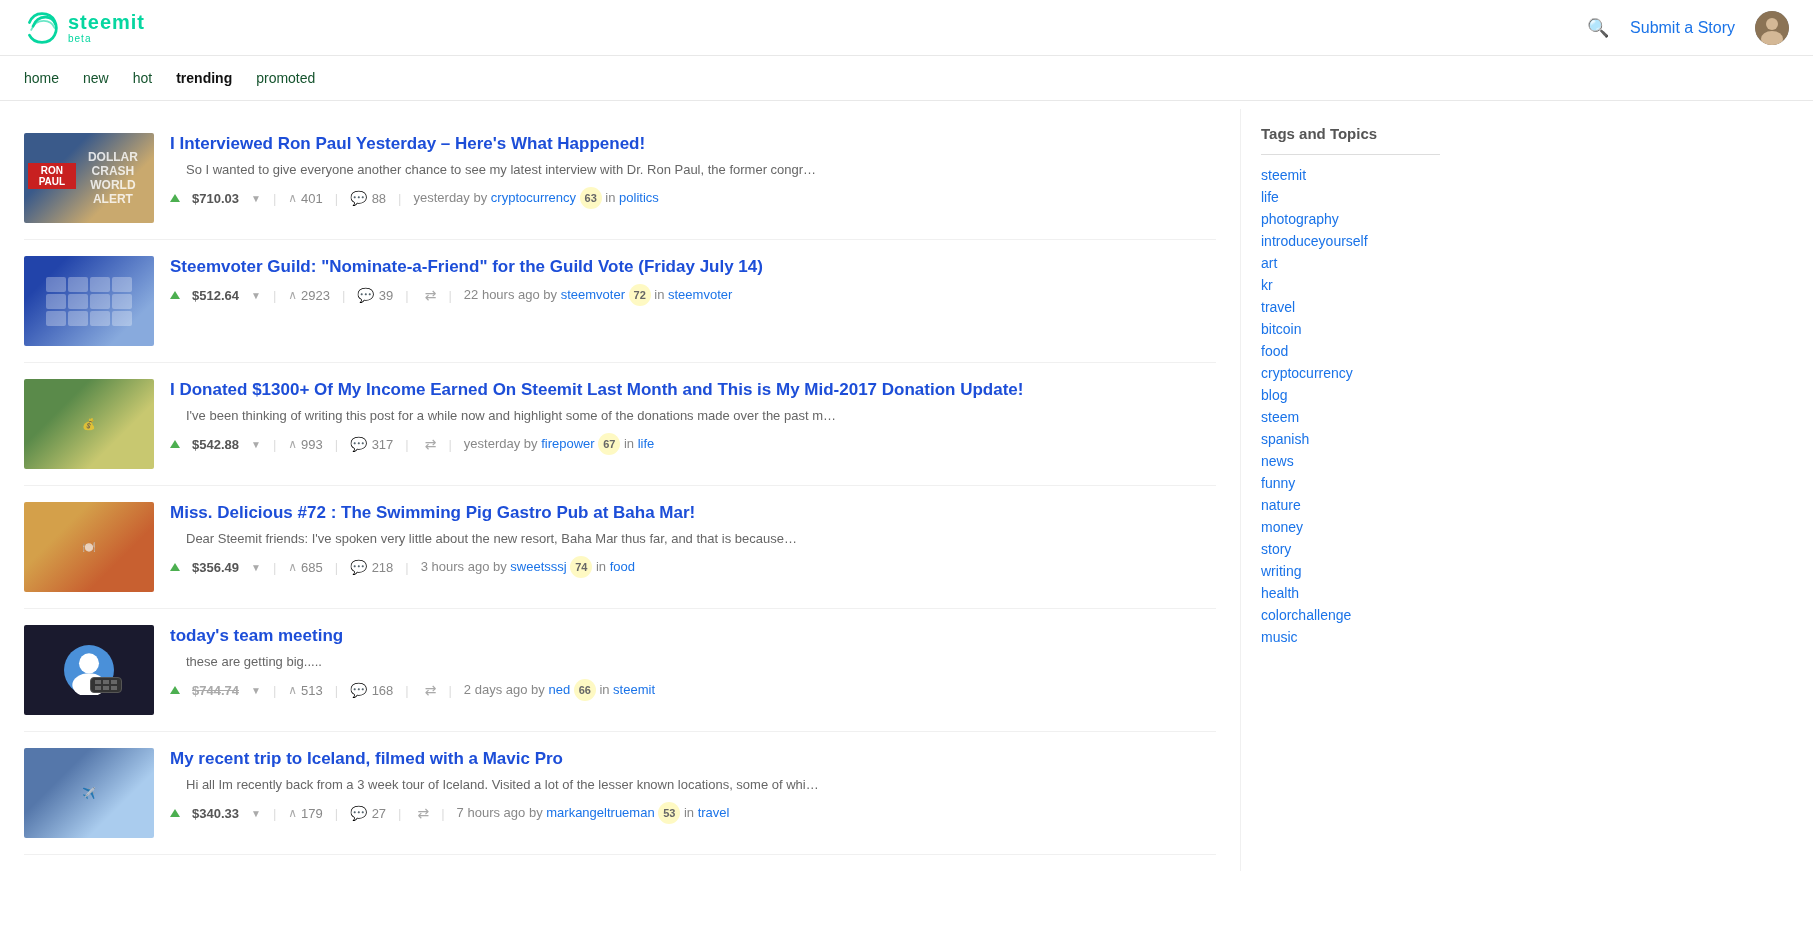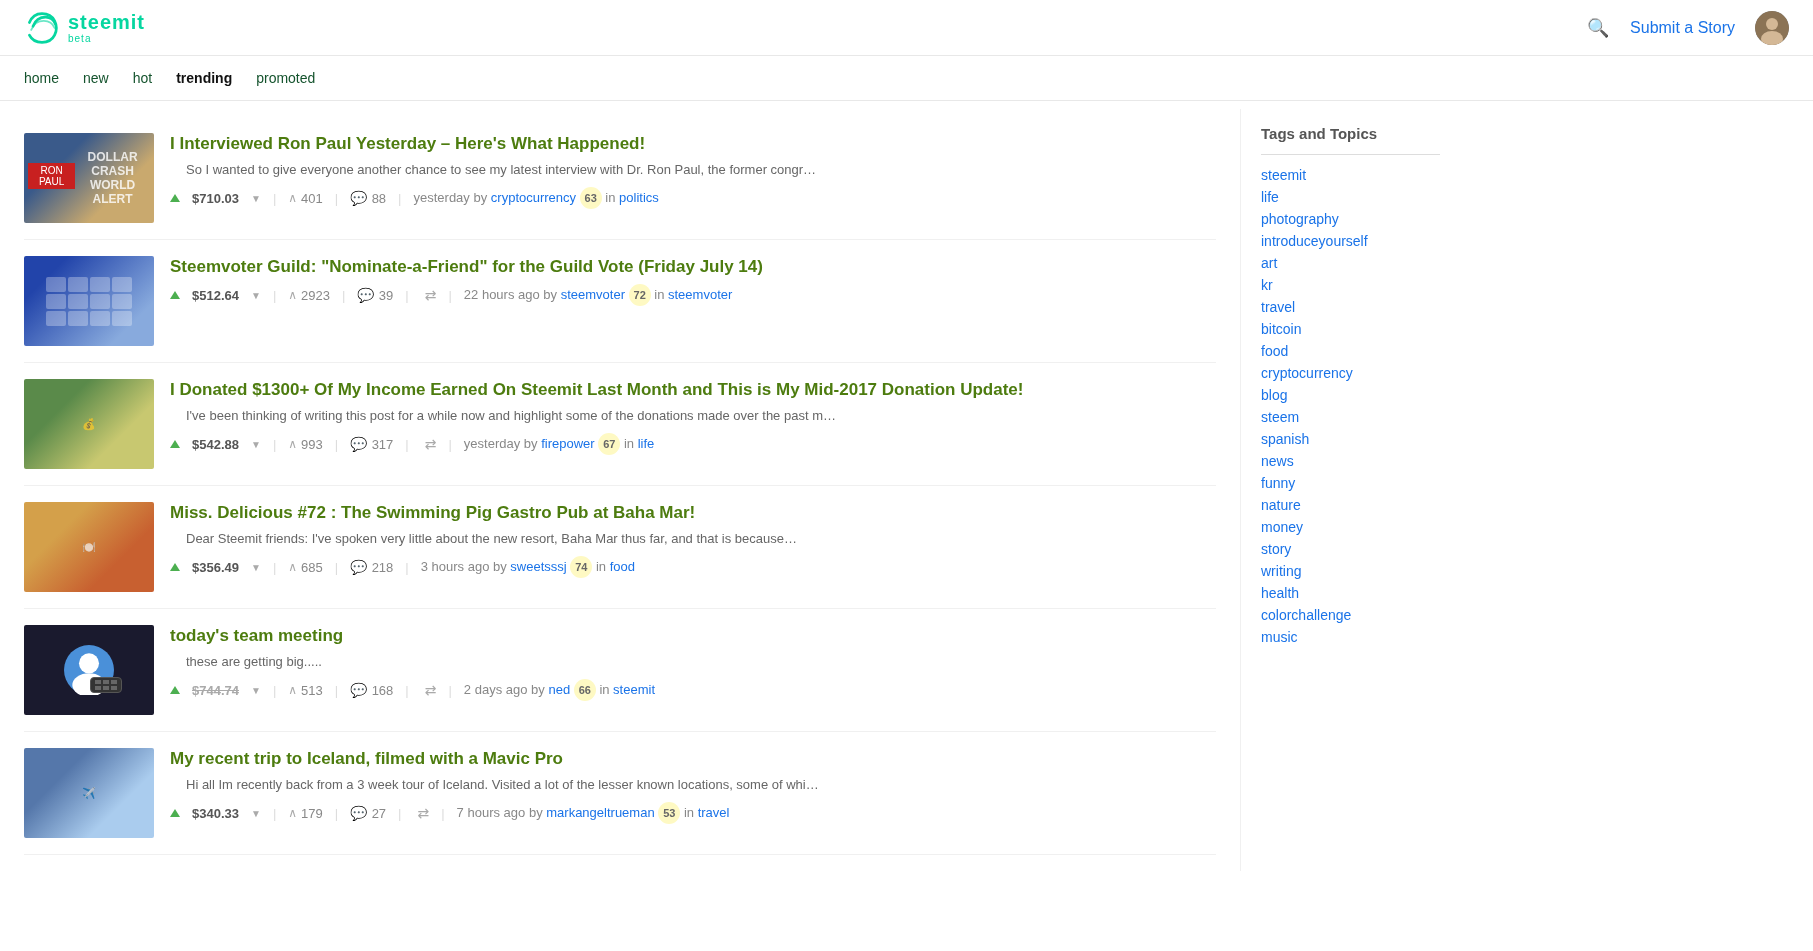--- a/index.html
+++ b/index.html
@@ -123,21 +123,21 @@
     .thumb-steemvoter { background: linear-gradient(135deg, #2244aa 20%, #88aadd 80%); }
     .thumb-donation { background: linear-gradient(135deg, #5a8a4a 30%, #c8c870 70%); }
     .thumb-delicious { background: linear-gradient(135deg, #d4a04a 30%, #c86030 70%); }
     .thumb-meeting { background: #1a1a2e; }
     .thumb-iceland { background: linear-gradient(135deg, #5577aa 30%, #aaccee 70%); }
 
     .post-content { flex: 1; }
     .post-title {
       font-size: 17px;
       font-weight: 700;
-      color: #4d7c0f;
+      color: #1d4ed8;
       margin-bottom: 6px;
       line-height: 1.3;
       cursor: pointer;
     }
     .post-excerpt {
       font-size: 13px;
       color: #666;
       margin-bottom: 8px;
       line-height: 1.4;
       margin-left: 16px;
@@ -273,21 +273,21 @@
   <a class="nav-item active">trending</a>
   <a class="nav-item">promoted</a>
 </nav>
 
 <div class="content-wrapper">
 
   <main class="posts-area" id="posts-container">
   <div class="post-item">
     <div class="post-thumbnail thumb-ron-paul">
       <div class="thumb-text-overlay" style="font-size:9px; color:#fff; text-align:center; padding:4px;">
-      <div style="background:#c82020;padding:2px 4px;font-size:10px;font-weight:normal;margin-bottom:4px;">RON PAUL</div>
+      <div style="background:#c82020;padding:2px 4px;font-size:10px;font-weight:bold;margin-bottom:4px;">RON PAUL</div>
       <div style="font-size:12px; opacity:0.8;">DOLLAR CRASH<br>WORLD ALERT</div>
     </div>
     </div>
     <div class="post-content">
       <div class="post-title">I Interviewed Ron Paul Yesterday – Here's What Happened!</div>
       <div class="post-excerpt">So I wanted to give everyone another chance to see my latest interview with Dr. Ron Paul, the former congr…</div>
       <div class="post-meta">
         <button class="vote-btn">
           <span class="arrow-up"></span>
         </button>

